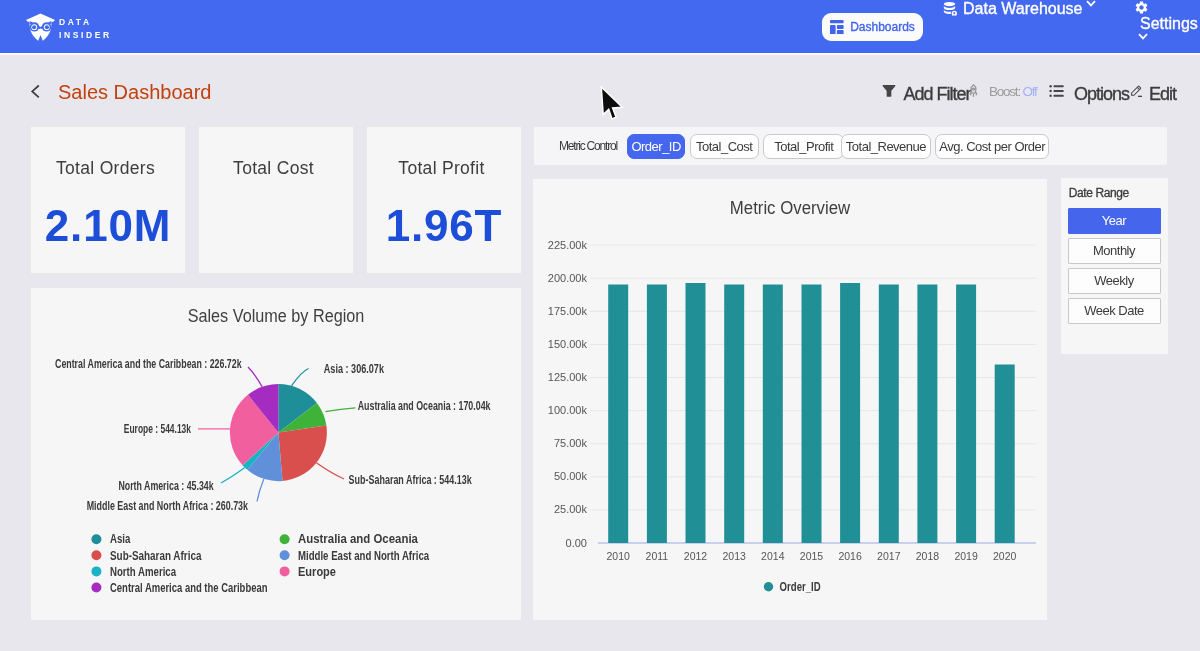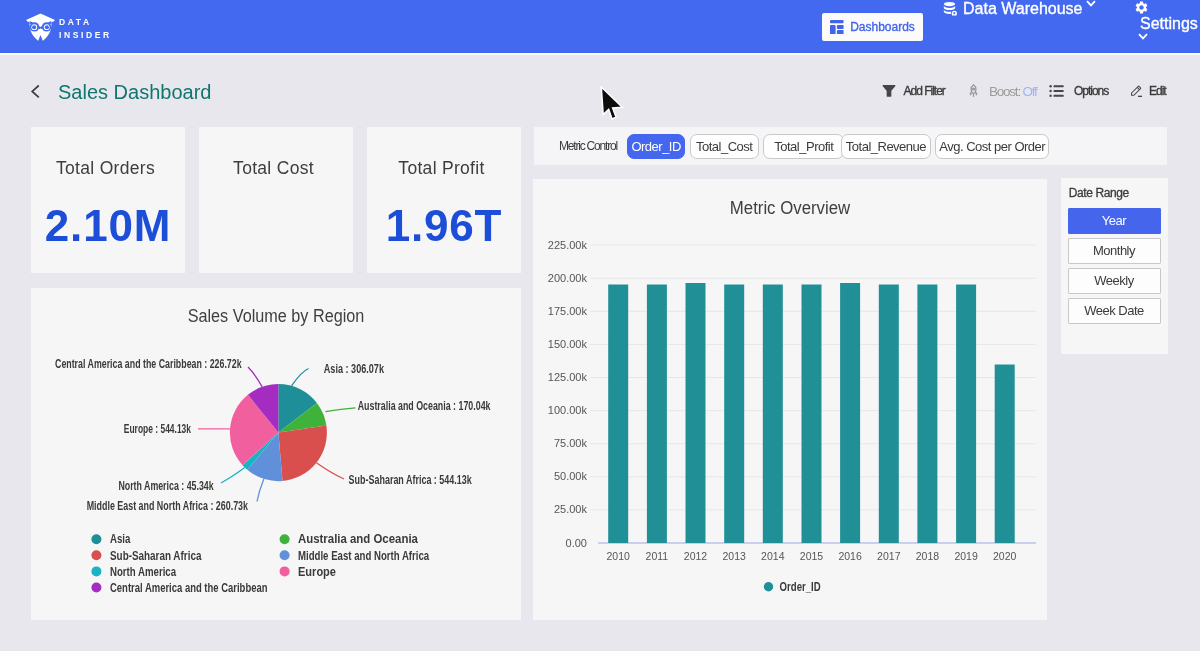--- a/index.html
+++ b/index.html
@@ -4,27 +4,27 @@
 <style>
 * { margin:0; padding:0; box-sizing:border-box; }
 html,body { width:1200px; height:651px; overflow:hidden; }
 body { font-family:"Liberation Sans", sans-serif; background:#e9e7ee; position:relative; }
 .abs { position:absolute; }
 .med { -webkit-text-stroke:0.35px currentColor; }
 
 #nav { position:absolute; left:0; top:0; width:1200px; height:55px; background:#4269f0; border-bottom:2px solid #fbfbfd; }
 #logo { position:absolute; left:25.5px; top:11.5px; }
 #logotext { position:absolute; left:59px; top:16px; color:#fff; font-size:8.5px; font-weight:bold; letter-spacing:2.6px; line-height:13px; }
-#dashbtn { position:absolute; left:822px; top:13px; width:101px; height:28px; background:#fbfbfb; border-radius:2px; color:#4064ee; font-size:12px; display:flex; align-items:center; justify-content:center; gap:6px; }
+#dashbtn { position:absolute; left:822px; top:13px; width:101px; height:28px; background:#fbfbfb; border-radius:9px; color:#4064ee; font-size:12px; display:flex; align-items:center; justify-content:center; gap:6px; }
 .navitem { position:absolute; top:0; height:67px; display:flex; align-items:flex-start; color:#fff; font-size:16px; }
 
 #backarrow { position:absolute; left:29px; top:84px; }
-#pagetitle { position:absolute; left:58px; top:81px; font-size:20px; color:#0f766e; }
+#pagetitle { position:absolute; left:58px; top:81px; font-size:20px; color:#c2410c; }
 .ticon { position:absolute; }
-.tlbl { position:absolute; top:84px; font-size:12px; letter-spacing:-1px; color:#3b3b3b; white-space:nowrap; }
+.tlbl { position:absolute; top:84px; font-size:18px; letter-spacing:-1px; color:#3b3b3b; white-space:nowrap; }
 
 .card { position:absolute; background:#f7f6f7; }
 .kpi { width:154px; height:146px; top:127px; text-align:center; }
 .kpi .t { margin-top:31px; margin-right:5px; font-size:17.5px; color:#3d3d3d; letter-spacing:0.3px; }
 .kpi .v { margin-top:22px; font-size:44px; font-weight:bold; color:#1d4ed8; letter-spacing:0.8px; }
 
 #mstrip { position:absolute; left:534px; top:127px; width:633px; height:38px; background:#f5f4f6; }
 #mclbl { position:absolute; left:8.5px; top:11px; font-size:14px; letter-spacing:-1.2px; color:#3b3b3b; }
 .mbtn { position:absolute; top:6.6px; height:25.9px; border:1px solid #c9c9c9; background:#fefefe; border-radius:7px; color:#3b3b3b; font-size:13px; letter-spacing:-0.5px; display:flex; align-items:center; justify-content:center; white-space:nowrap; }
 .mbtn.sel { background:#4566ee; border-color:#4566ee; color:#fff; }

